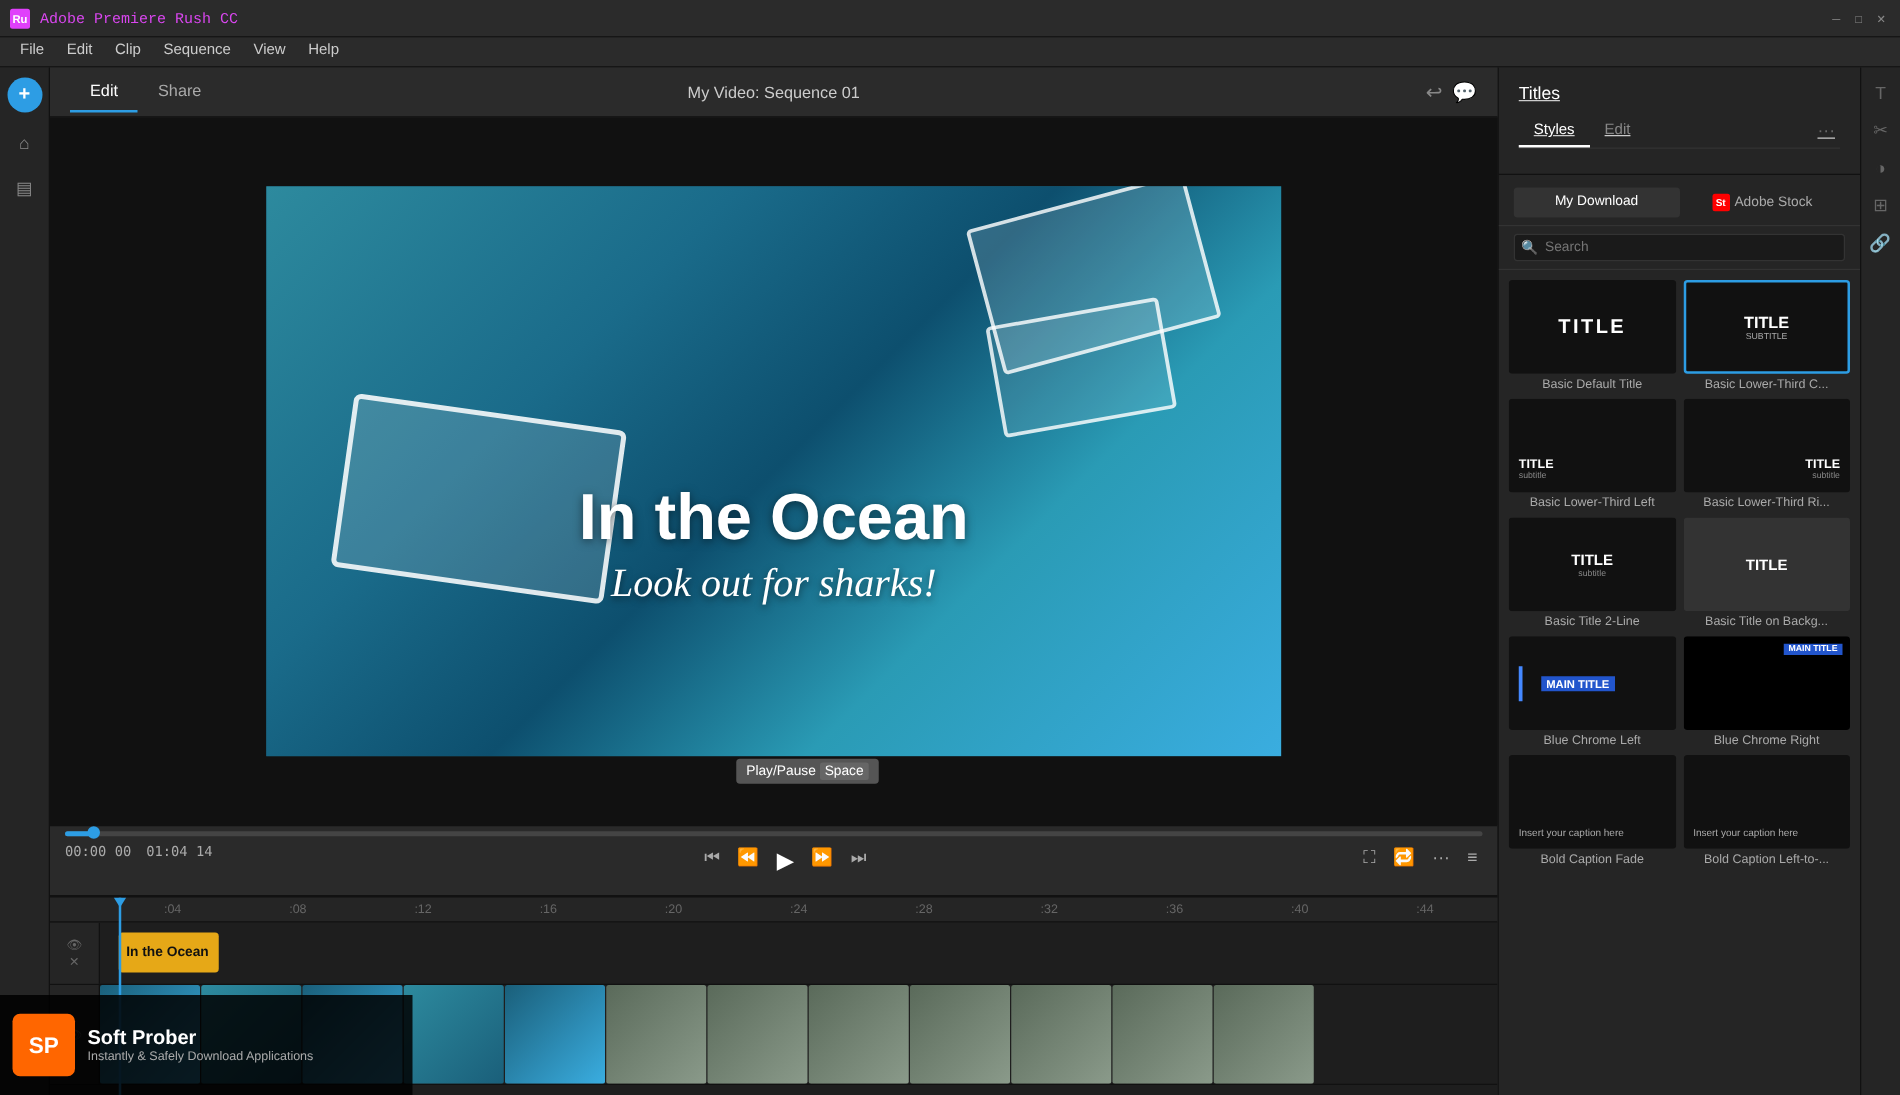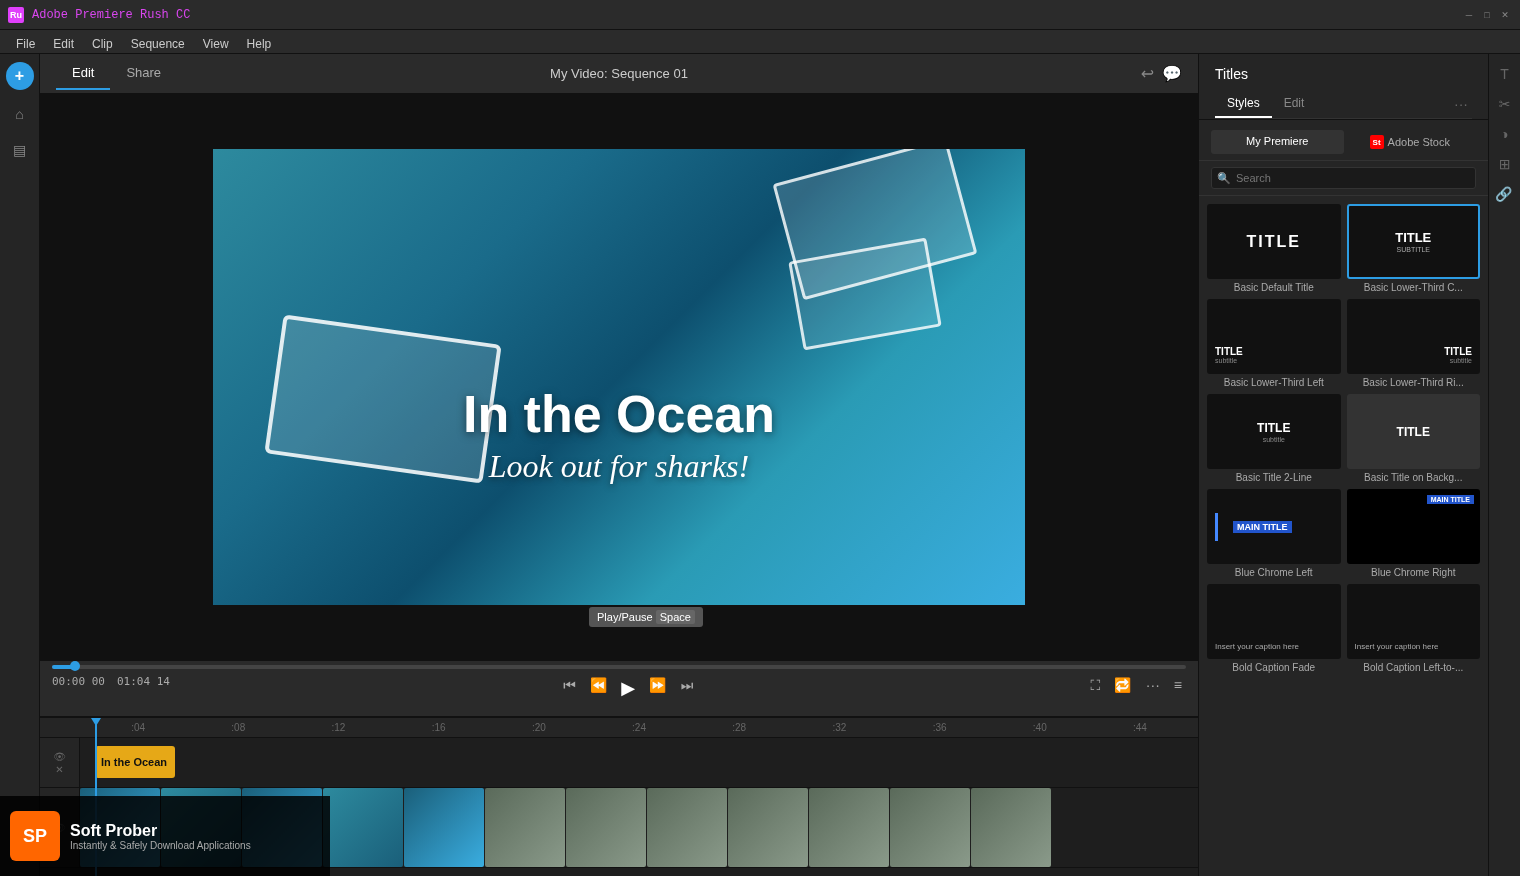--- a/index.html
+++ b/index.html
@@ -18,21 +18,21 @@
     #titlebar .app-icon { width: 16px; height: 16px; background: #e040fb; border-radius: 2px; display: flex; align-items: center; justify-content: center; font-size: 9px; color: white; font-weight: bold; flex-shrink: 0; }
     #titlebar .app-name { color: #d946ef; font-size: 12px; flex: 1; font-family: Liberation Mono, monospace; }
     #titlebar .win-controls { display: flex; gap: 4px; margin-left: auto; }
     #titlebar .win-btn { width: 14px; height: 14px; border-radius: 50%; display: flex; align-items: center; justify-content: center; font-size: 9px; color: #888; cursor: pointer; }
 
     
     #menubar {
       background: #2b2b2b;
       height: 24px;
       display: flex;
-      align-items: flex-end;
+      align-items: flex-start;
       padding: 0 8px;
       gap: 2px;
       border-bottom: 1px solid #111;
     }
     #menubar .menu-item { padding: 2px 8px; color: #ccc; cursor: pointer; font-size: 12px; border-radius: 2px; }
 
     
     #main-layout { display: flex; height: calc(876px - 54px); }
 
     
@@ -266,22 +266,23 @@
 
     
     #right-panel {
       width: 290px;
       background: #252525;
       border-left: 1px solid #111;
       display: flex;
       flex-direction: column;
     }
     #right-panel-header {
-      padding: 12px 16px 0;
+      padding: 12px 16px 20px;
       border-bottom: 1px solid #111;
+      text-decoration: underline;
     }
     #right-panel-header .panel-title { font-size: 14px; color: #fff; margin-bottom: 8px; }
     #panel-tabs {
       display: flex;
       gap: 0;
       border-bottom: 1px solid #333;
     }
     .panel-tab {
       padding: 6px 12px;
       color: #888;
@@ -576,21 +577,21 @@
     <div id="right-panel-header">
       <div class="panel-title">Titles</div>
       <div id="panel-tabs">
         <div class="panel-tab active">Styles</div>
         <div class="panel-tab">Edit</div>
         <div class="panel-tab-more">···</div>
       </div>
     </div>
 
     <div id="template-source">
-      <div class="template-source-btn active">My Premiere</div>
+      <div class="template-source-btn active">My Download</div>
       <div class="template-source-btn adobe">
         <span class="adobe-logo">St</span>
         <span>Adobe Stock</span>
       </div>
     </div>
 
     <div id="template-search">
       <div class="search-wrapper">
         <span class="search-icon">🔍</span>
         <input type="text" placeholder="Search" style="">

